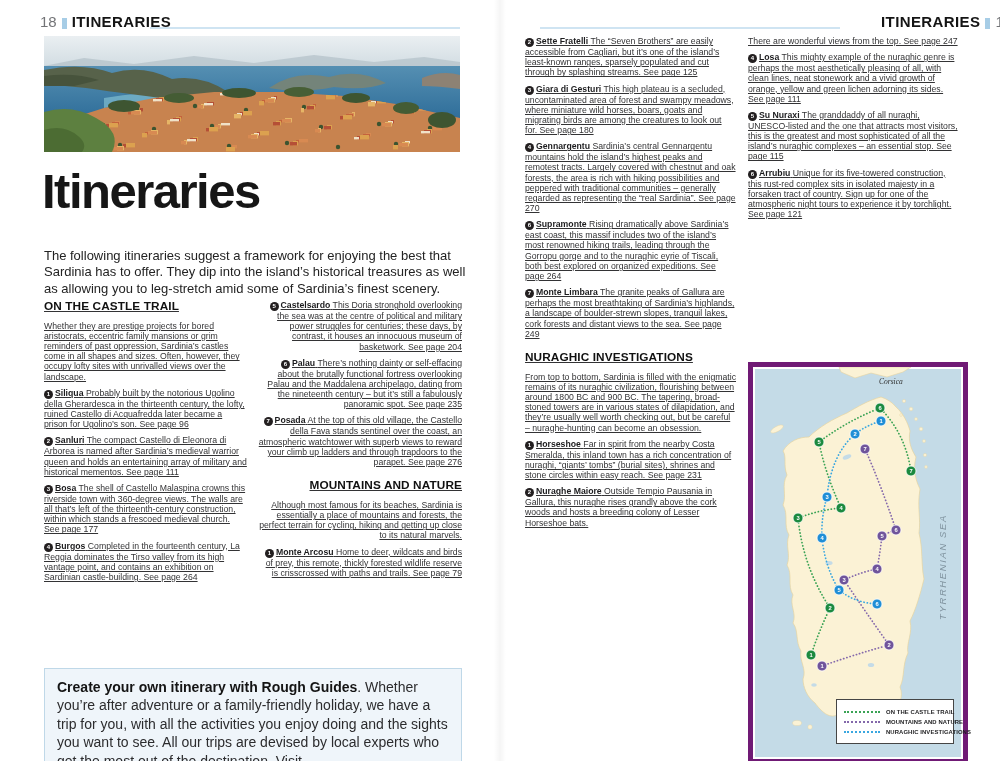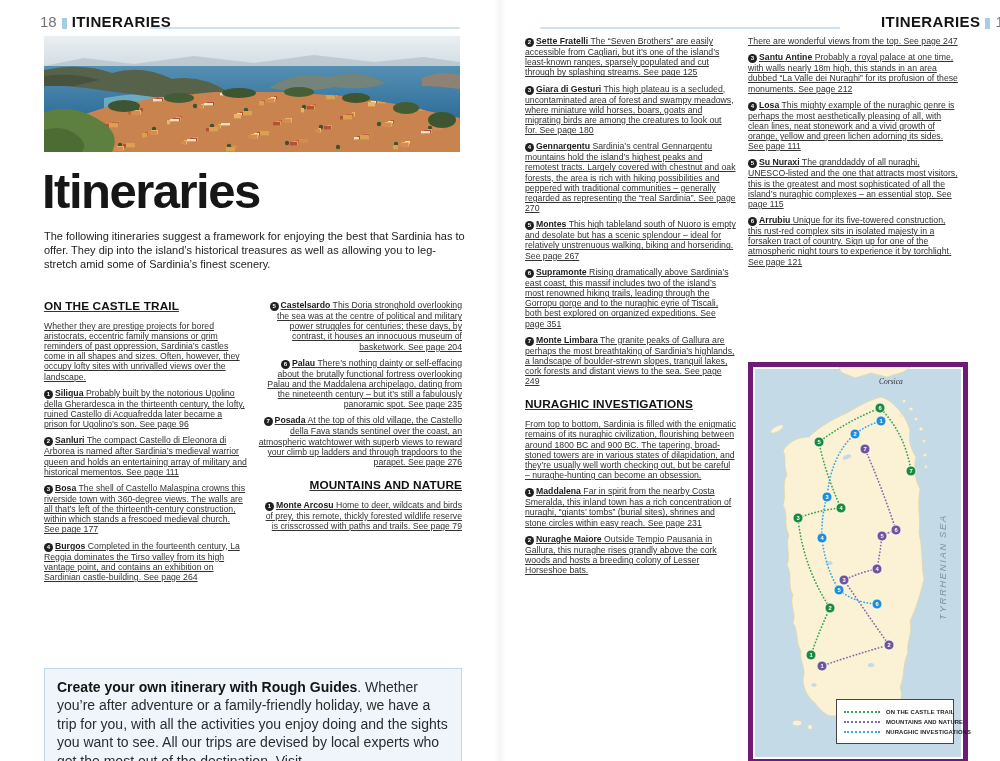--- a/index.html
+++ b/index.html
@@ -10,21 +10,21 @@
   
   .hdr{position:absolute;top:13px;font-size:15px;font-weight:700;letter-spacing:.4px;color:#141414;white-space:nowrap;}
   .hdr .pnum{font-weight:400;color:#737477;letter-spacing:0;}
   .hdr .bar{display:inline-block;width:5px;height:11px;background:#a7cde6;margin:0 5px;vertical-align:-2px;}
   .rule{position:absolute;top:27px;height:2px;background:#cfe4f2;}
   
   .photo{position:absolute;left:44px;top:36px;width:416px;height:116px;overflow:hidden;}
   
   h1.title{position:absolute;left:42px;top:163px;margin:0;font-size:49px;font-weight:700;
            letter-spacing:-1.5px;color:#161616;}
-  .intro{position:absolute;left:44px;top:230px;width:424px;margin:0;font-size:11px;line-height:1.26;
+  .intro{position:absolute;left:44px;top:248px;width:424px;margin:0;font-size:13px;line-height:1.26;
          color:#232323;font-weight:400;}
   
   .col{position:absolute;font-size:8.7px;line-height:1.17;color:#333335;text-decoration:underline;}
   .col-l1{left:44px;top:300px;width:203px;}
   .col-l2{left:258px;top:300px;width:204px;text-align:right;}
   .col-r1{left:525px;top:36px;width:211px;}
   .col-r2{left:748px;top:36px;width:212px;}
   .h2{font-size:11.8px;font-weight:700;letter-spacing:.1px;color:#111;margin:12px 0 7px;}
   .h2:first-child{margin-top:0;}
   .col p{margin:0 0 6px;}
@@ -271,63 +271,58 @@
     <p class="item"><span class="blt">
           <span>5</span>
         </span><b class="nm">Castelsardo</b> <span>This Doria stronghold overlooking the sea was at the centre of political and military power struggles for centuries; these days, by contrast, it houses an innocuous museum of basketwork. See page 204</span></p>
     <p class="item"><span class="blt">
           <span>6</span>
         </span><b class="nm">Palau</b> <span>There’s nothing dainty or self-effacing about the brutally functional fortress overlooking Palau and the Maddalena archipelago, dating from the nineteenth century – but it’s still a fabulously panoramic spot. See page 235</span></p>
     <p class="item"><span class="blt">
           <span>7</span>
         </span><b class="nm">Posada</b> <span>At the top of this old village, the Castello della Fava stands sentinel over the coast, an atmospheric watchtower with superb views to reward your climb up ladders and through trapdoors to the parapet. See page 276</span></p>
     <div class="h2">MOUNTAINS AND NATURE</div>
+    <p>Although most famous for its beaches, Sardinia is essentially a place of mountains and forests, the perfect terrain for cycling, hiking and getting up close to its natural marvels.</p>
     <p class="item"><span class="blt">
           <span>1</span>
         </span><b class="nm">Monte Arcosu</b> <span>Home to deer, wildcats and birds of prey, this remote, thickly forested wildlife reserve is crisscrossed with paths and trails. See page 79</span></p>
   </div>
 
   <div class="promo">
     <p style="margin:0;"><b>Create your own itinerary with Rough Guides</b><span>. Whether you’re after adventure or a family-friendly holiday, we have a trip for you, with all the activities you enjoy doing and the sights you want to see. All our trips are devised by local experts who get the most out of the destination. Visit </span><b>www.roughguides.com/trips</b><span> to chat with one of our travel agents.</span></p>
   </div>
 
   <div class="col col-r1">
     <p class="item"><span class="blt">
           <span>2</span>
         </span><b class="nm">Sette Fratelli</b> <span>The “Seven Brothers” are easily accessible from Cagliari, but it’s one of the island’s least-known ranges, sparsely populated and cut through by splashing streams. See page 125</span></p>
     <p class="item"><span class="blt">
           <span>3</span>
         </span><b class="nm">Giara di Gesturi</b> <span>This high plateau is a secluded, uncontaminated area of forest and swampy meadows, where miniature wild horses, boars, goats and migrating birds are among the creatures to look out for. See page 180</span></p>
     <p class="item"><span class="blt">
           <span>4</span>
         </span><b class="nm">Gennargentu</b> <span>Sardinia’s central Gennargentu mountains hold the island’s highest peaks and remotest tracts. Largely covered with chestnut and oak forests, the area is rich with hiking possibilities and peppered with traditional communities – generally regarded as representing the “real Sardinia”. See page 270</span></p>
     <p class="item"><span class="blt">
-          <span>5</span>
-        </span><b class="nm">Montes</b> <span>This high tableland south of Nuoro is empty and desolate but has a scenic splendour – ideal for relatively unstrenuous walking, biking and horseriding. See page 267</span></p>
-    <p class="item"><span class="blt">
           <span>6</span>
-        </span><b class="nm">Supramonte</b> <span>Rising dramatically above Sardinia’s east coast, this massif includes two of the island’s most renowned hiking trails, leading through the Gorropu gorge and to the nuraghic eyrie of Tiscali, both best explored on organized expeditions. See page 351</span></p>
+        </span><b class="nm">Supramonte</b> <span>Rising dramatically above Sardinia’s east coast, this massif includes two of the island’s most renowned hiking trails, leading through the Gorropu gorge and to the nuraghic eyrie of Tiscali, both best explored on organized expeditions. See page 264</span></p>
     <p class="item"><span class="blt">
           <span>7</span>
         </span><b class="nm">Monte Limbara</b> <span>The granite peaks of Gallura are perhaps the most breathtaking of Sardinia’s highlands, a landscape of boulder-strewn slopes, tranquil lakes, cork forests and distant views to the sea. See page 249</span></p>
     <div class="h2">NURAGHIC INVESTIGATIONS</div>
     <p>From top to bottom, Sardinia is filled with the enigmatic remains of its nuraghic civilization, flourishing between around 1800 BC and 900 BC. The tapering, broad-stoned towers are in various states of dilapidation, and they’re usually well worth checking out, but be careful – nuraghe-hunting can become an obsession.</p>
     <p class="item"><span class="blt">
           <span>1</span>
-        </span><b class="nm">Maddalena</b> <span>Far in spirit from the nearby Costa Smeralda, this inland town has a rich concentration of nuraghi, “giants’ tombs” (burial sites), shrines and stone circles within easy reach. See page 231</span></p>
+        </span><b class="nm">Horseshoe</b> <span>Far in spirit from the nearby Costa Smeralda, this inland town has a rich concentration of nuraghi, “giants’ tombs” (burial sites), shrines and stone circles within easy reach. See page 231</span></p>
     <p class="item"><span class="blt">
           <span>2</span>
         </span><b class="nm">Nuraghe Maiore</b> <span>Outside Tempio Pausania in Gallura, this nuraghe rises grandly above the cork woods and hosts a breeding colony of Lesser Horseshoe bats.</span></p>
   </div>
 
   <div class="col col-r2">
     <p>There are wonderful views from the top. See page 247</p>
-    <p class="item"><span class="blt">
-          <span>3</span>
-        </span><b class="nm">Santu Antine</b> <span>Probably a royal palace at one time, with walls nearly 18m high, this stands in an area dubbed “La Valle dei Nuraghi” for its profusion of these monuments. See page 212</span></p>
     <p class="item"><span class="blt">
           <span>4</span>
         </span><b class="nm">Losa</b> <span>This mighty example of the nuraghic genre is perhaps the most aesthetically pleasing of all, with clean lines, neat stonework and a vivid growth of orange, yellow and green lichen adorning its sides. See page 111</span></p>
     <p class="item"><span class="blt">
           <span>5</span>
         </span><b class="nm">Su Nuraxi</b> <span>The granddaddy of all nuraghi, UNESCO-listed and the one that attracts most visitors, this is the greatest and most sophisticated of all the island’s nuraghic complexes – an essential stop. See page 115</span></p>
     <p class="item"><span class="blt">
           <span>6</span>
         </span><b class="nm">Arrubiu</b> <span>Unique for its five-towered construction, this rust-red complex sits in isolated majesty in a forsaken tract of country. Sign up for one of the atmospheric night tours to experience it by torchlight. See page 121</span></p>
   </div>

